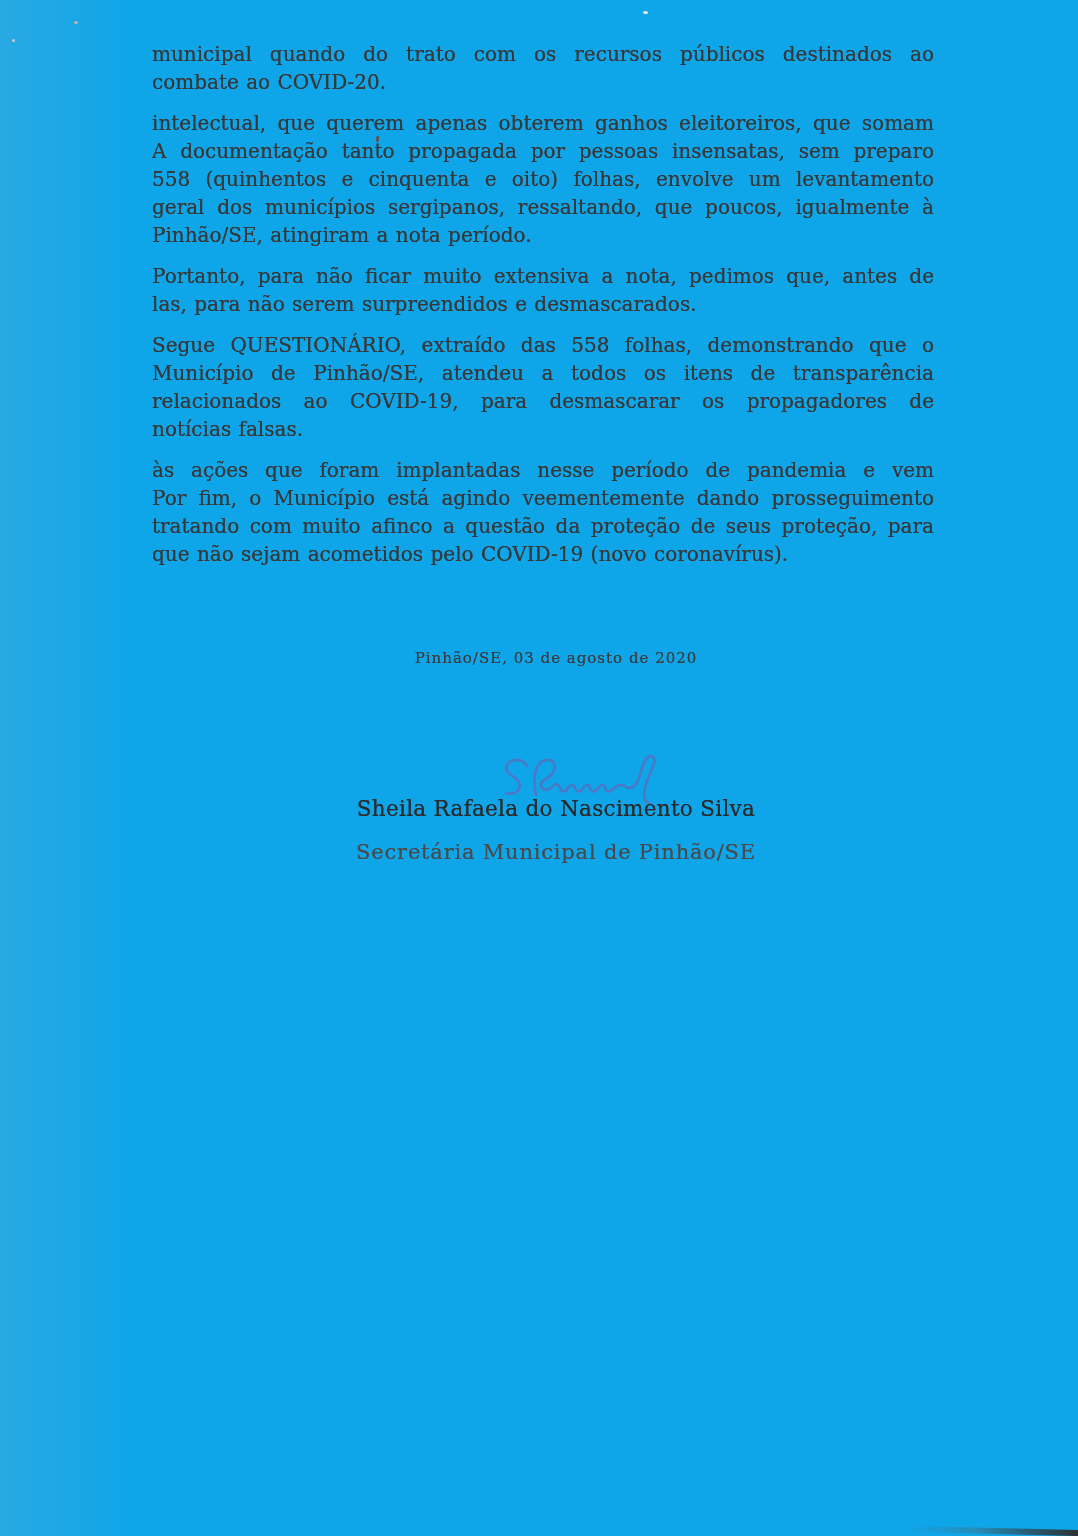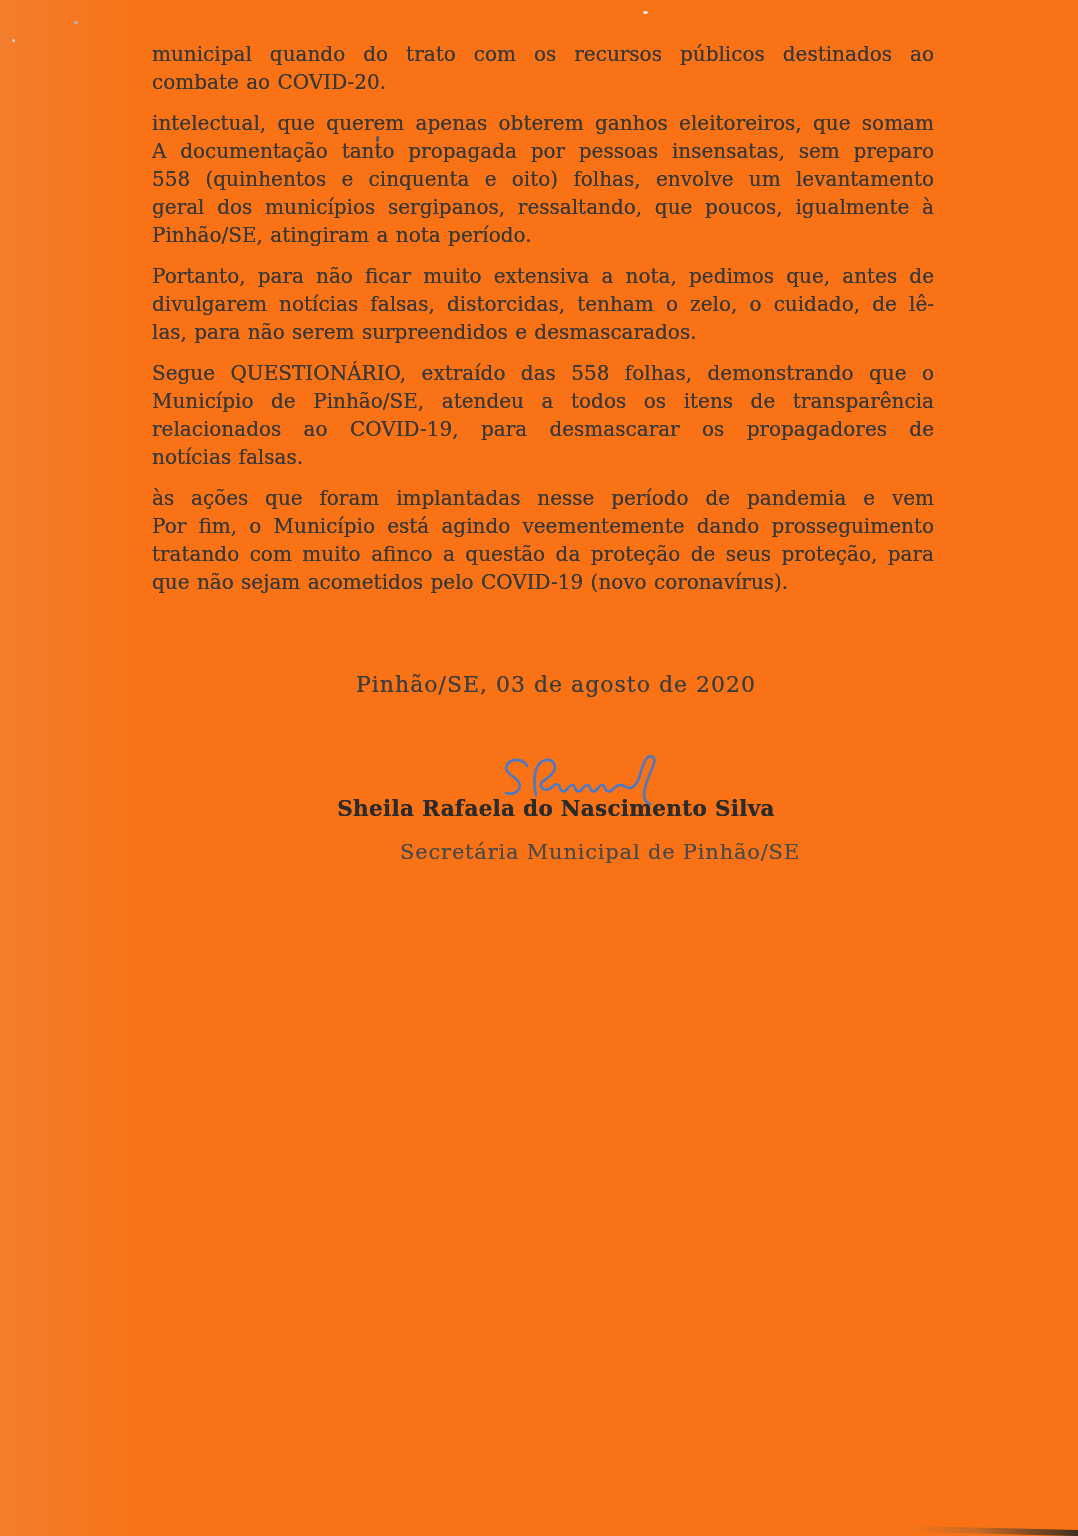--- a/index.html
+++ b/index.html
@@ -1,19 +1,19 @@
 <!DOCTYPE html>
 <html lang="pt"><head>
 <meta charset="utf-8">
 <style>
   html,body{margin:0;padding:0;background:#ffffff;}
   .page{
     position:relative;
     width:1078px;height:1536px;
-    background:#f97316;
+    background:#0ea5e9;
     overflow:hidden;
     font-family:"DejaVu Serif","Liberation Serif",serif;
     color:#383838;
   }
   
   .edge-texture{
     position:absolute;left:0;top:0;width:140px;height:100%;
     background:linear-gradient(to right, rgba(198,193,185,0.14), rgba(255,255,255,0));
     pointer-events:none;
   }
@@ -43,38 +43,37 @@
     white-space:normal;
   }
   .line.last{text-align-last:left;}
 
   .scan-tick{
     position:absolute;left:224px;top:96px;width:2.5px;height:6px;
     background:#5a5a5a;transform:rotate(7deg);border-radius:1px;
   }
 
   .date-line{
-    position:absolute;left:556px;top:672px;transform:translateX(-50%);
-    font-size:22px;letter-spacing:1px;color:#3d3d3d;white-space:nowrap;
+    position:absolute;left:556px;top:649px;transform:translateX(-50%);
+    font-size:15px;letter-spacing:1px;color:#3d3d3d;white-space:nowrap;
     text-shadow:0 0 0.5px rgba(61,61,61,0.8);
   }
 
   .signature-svg{position:absolute;left:490px;top:750px;}
 
   .signatory-name{
     position:absolute;left:556px;top:796px;transform:translateX(-50%);
-    font-size:21.5px;font-weight:bold;color:#2b2b2b;white-space:nowrap;
+    font-size:21.5px;font-weight:normal;color:#2b2b2b;white-space:nowrap;
     letter-spacing:0.3px;
     text-shadow:0 0 0.5px rgba(43,43,43,0.9);
   }
   .signatory-title{
     position:absolute;left:556px;top:840px;transform:translateX(-50%);
     font-size:21px;color:#4a4a4a;white-space:nowrap;letter-spacing:0.8px;
     text-shadow:0 0 0.5px rgba(74,74,74,0.7);
-    margin-left:44px;
   }
 </style>
 </head>
 <body>
 
 <div class="page">
 
   <div class="edge-texture"></div>
   <div class="speck speck-a"></div>
   <div class="speck speck-b"></div>
@@ -90,21 +89,20 @@
     <div class="para">
       <div class="line">intelectual, que querem apenas obterem ganhos eleitoreiros, que somam</div>
       <div class="line">A documentação tanto propagada por pessoas insensatas, sem preparo</div>
       <div class="line">558 (quinhentos e cinquenta e oito) folhas, envolve um levantamento</div>
       <div class="line">geral dos municípios sergipanos, ressaltando, que poucos, igualmente à</div>
       <div class="line last">Pinhão/SE, atingiram a nota período.</div>
     </div>
 
     <div class="para">
       <div class="line">Portanto, para não ficar muito extensiva a nota, pedimos que, antes de</div>
-      <div class="line">divulgarem notícias falsas, distorcidas, tenham o zelo, o cuidado, de lê-</div>
       <div class="line last">las, para não serem surpreendidos e desmascarados.</div>
     </div>
 
     <div class="para">
       <div class="line">Segue QUESTIONÁRIO, extraído das 558 folhas, demonstrando que o</div>
       <div class="line">Município de Pinhão/SE, atendeu a todos os itens de transparência</div>
       <div class="line">relacionados ao COVID-19, para desmascarar os propagadores de</div>
       <div class="line last">notícias falsas.</div>
     </div>
 

